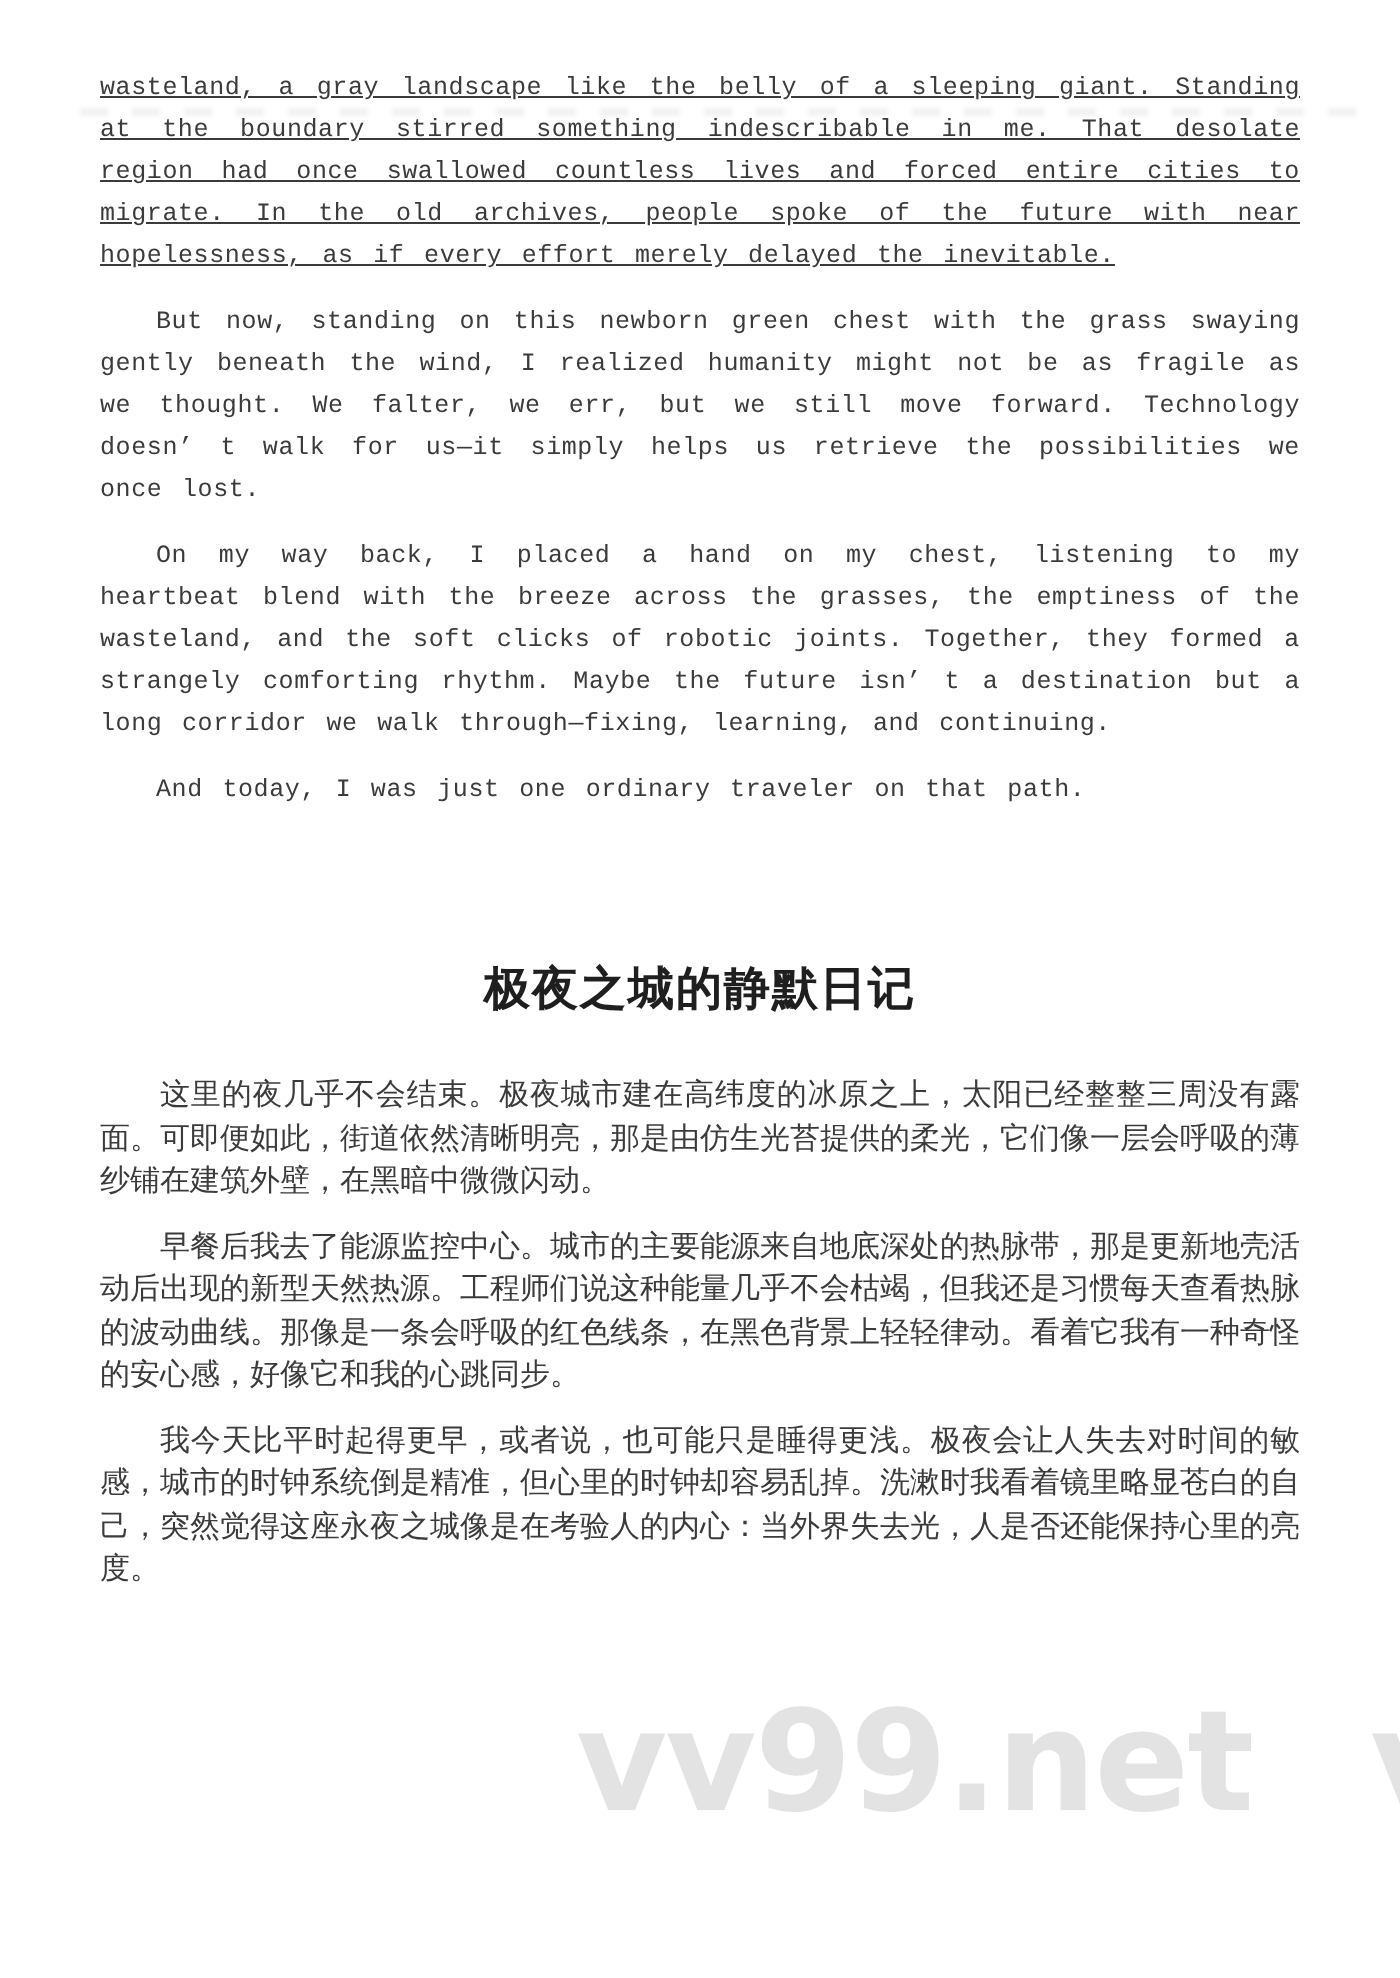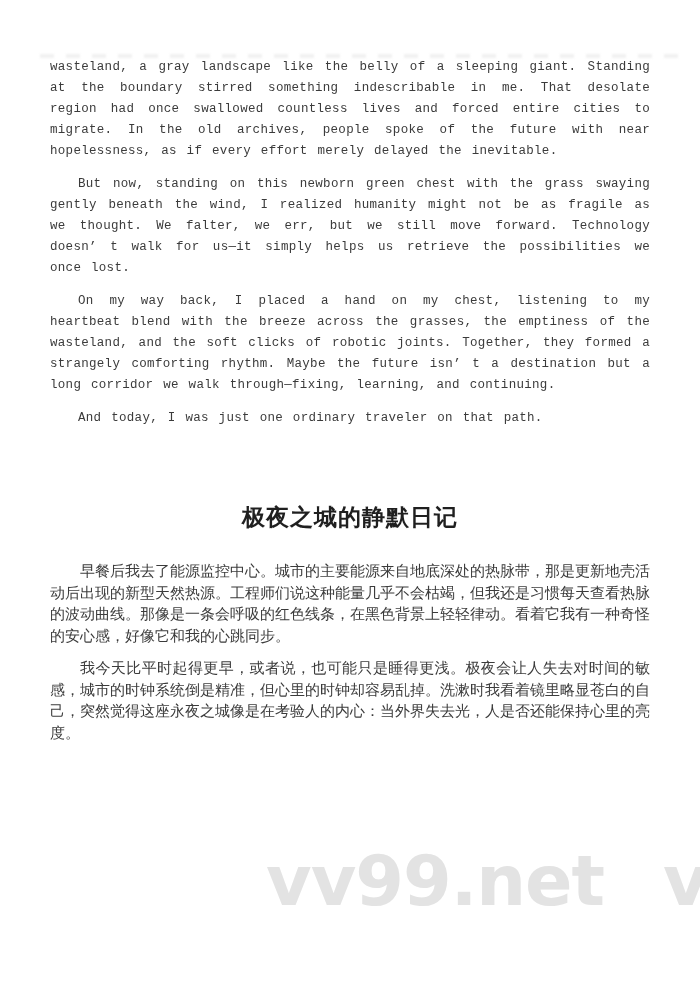--- a/index.html
+++ b/index.html
@@ -32,20 +32,21 @@
   .watermark {
     position: absolute;
     z-index: 0;
     font-family: "DejaVu Sans", sans-serif;
     font-weight: bold;
     font-size: 70px;
     letter-spacing: -1px;
     color: #e3e3e3;
     white-space: nowrap;
     user-select: none;
+    margin-left: 22px;
   }
   .wm-main { left: 266px; top: 840px; }
   .wm-edge { left: 663px; top: 840px; }
 
   .content {
     position: relative;
     z-index: 1;
     padding: 0 50px;
   }
   p.en {
@@ -53,22 +54,23 @@
     font-family: "Liberation Mono", "DejaVu Sans Mono", monospace;
     font-size: 12.5px;
     line-height: 21px;
     letter-spacing: 0.3px;
     word-spacing: 2px;
     text-align: justify;
     text-indent: 28px;
     color: #3b3b3b;
   }
   p.en.en-first {
-    margin-top: 57px;
+    margin-top: 34px;
     text-indent: 0;
+    text-decoration: underline;
   }
   h1.title {
     margin: 74px 0 28px 0;
     font-family: "Liberation Serif", "DejaVu Serif", serif;
     font-weight: bold;
     font-size: 23px;
     line-height: 30px;
     text-align: center;
     color: #1f1f1f;
     letter-spacing: 1px;
@@ -98,20 +100,21 @@
     <p class="en en-first">wasteland, a gray landscape like the belly of a sleeping giant. Standing at the boundary stirred something indescribable in me. That desolate region had once swallowed countless lives and forced entire cities to migrate. In the old archives, people spoke of the future with near hopelessness, as if every effort merely delayed the inevitable.</p>
 
     <p class="en">But now, standing on this newborn green chest with the grass swaying gently beneath the wind, I realized humanity might not be as fragile as we thought. We falter, we err, but we still move forward. Technology doesn’ t walk for us—it simply helps us retrieve the possibilities we once lost.</p>
 
     <p class="en">On my way back, I placed a hand on my chest, listening to my heartbeat blend with the breeze across the grasses, the emptiness of the wasteland, and the soft clicks of robotic joints. Together, they formed a strangely comforting rhythm. Maybe the future isn’ t a destination but a long corridor we walk through—fixing, learning, and continuing.</p>
 
     <p class="en">And today, I was just one ordinary traveler on that path.</p>
 
     <h1 class="title">极夜之城的静默日记</h1>
 
+    <p class="zh">这里的夜几乎不会结束。极夜城市建在高纬度的冰原之上，太阳已经整整三周没有露面。可即便如此，街道依然清晰明亮，那是由仿生光苔提供的柔光，它们像一层会呼吸的薄纱铺在建筑外壁，在黑暗中微微闪动。</p>
 
     <p class="zh">早餐后我去了能源监控中心。城市的主要能源来自地底深处的热脉带，那是更新地壳活动后出现的新型天然热源。工程师们说这种能量几乎不会枯竭，但我还是习惯每天查看热脉的波动曲线。那像是一条会呼吸的红色线条，在黑色背景上轻轻律动。看着它我有一种奇怪的安心感，好像它和我的心跳同步。</p>
 
     <p class="zh">我今天比平时起得更早，或者说，也可能只是睡得更浅。极夜会让人失去对时间的敏感，城市的时钟系统倒是精准，但心里的时钟却容易乱掉。洗漱时我看着镜里略显苍白的自己，突然觉得这座永夜之城像是在考验人的内心：当外界失去光，人是否还能保持心里的亮度。</p>
 
 
 
   </div>
 </div>
 

